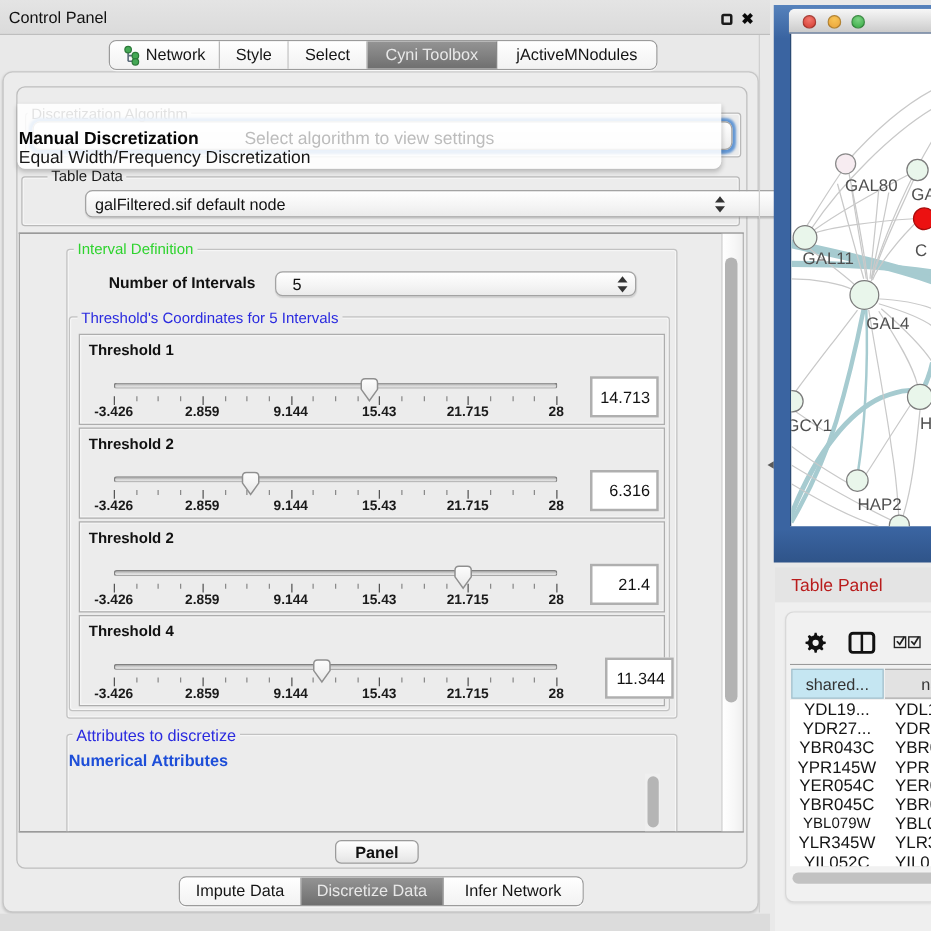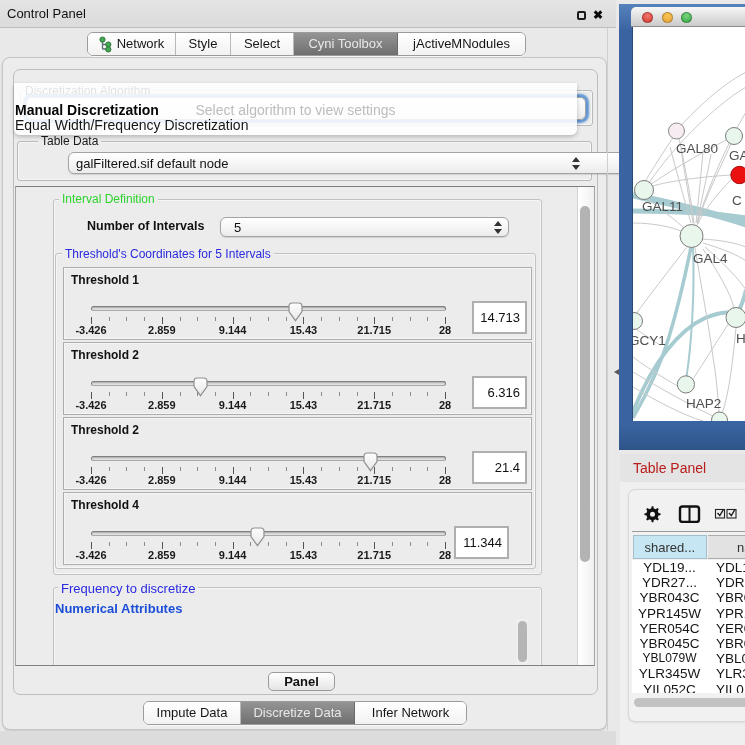--- a/index.html
+++ b/index.html
@@ -199,24 +199,24 @@
 <div class="tlabel" style="left:381.0px;top:56px;">28</div>
 <svg class="abs" style="left:184.9px;top:34px;" width="17" height="20" viewBox="0 0 17 20">
         <defs>
           <linearGradient id="tg492" x1="0" y1="0" x2="0" y2="1">
             <stop offset="0" stop-color="#FDFDFD"></stop>
             <stop offset="1" stop-color="#E8E8E8"></stop>
           </linearGradient>
         </defs>
         <path d="M 2 9.5 L 2 4.2 Q 2 1 5.2 1 L 11.8 1 Q 15 1 15 4.2 L 15 9.5 L 8.5 18.6 Z" fill="url(#tg492)" stroke="#8F8F8F" stroke-width="1.2"></path>
       </svg>
-<div class="abs" style="left:390px;top:33px;width:55px;height:33px;border:2px solid #AFAFAF;background:#FFF;font-size:13px;color:#111;text-align:right;padding-right:5px;line-height:29px;">11.344</div>
+<div class="abs" style="left:420px;top:33px;width:55px;height:33px;border:2px solid #AFAFAF;background:#FFF;font-size:13px;color:#111;text-align:right;padding-right:5px;line-height:29px;">11.344</div>
 </div>
 <div class="grp" style="left:37px;top:400px;width:489px;height:92px;border-color:#C2C2C2;"></div>
-<div class="gtitle" style="left:42px;top:394px;color:#2A2ADF;font-size:13px;">Frequency to discretize</div>
+<div class="gtitle" style="left:42px;top:394px;color:#2A2ADF;font-size:13px;">Attributes to discretize</div>
 <div class="abs" style="left:39px;top:414px;font-size:13px;font-weight:bold;color:#1d4ed8;">Numerical Attributes</div>
 <div class="abs" style="left:500px;top:432px;width:12px;height:60px;background:#EFEFEF;"></div>
 <div class="abs" style="left:501.5px;top:434px;width:9px;height:41px;background:#B5B5B5;border-radius:4.5px;"></div>
 </div>
 <div class="abs" style="left:268px;top:672px;width:67px;height:19px;border:1px solid #9B9B9B;border-radius:5px;background:linear-gradient(#FFFFFF,#EDEDED 70%,#E4E4E4);font-size:13px;font-weight:600;color:#111;text-align:center;line-height:18px;">Panel</div>
 <div class="seg" style="left:143px;top:701px;align-items:center;">
     <div class="t" style="width:97px;text-align:center;padding:0;">Impute Data</div>
     <div class="t sel" style="width:114px;text-align:center;padding:0;">Discretize Data</div>
     <div class="t" style="width:111px;text-align:center;padding:0;">Infer Network</div>
   </div>

